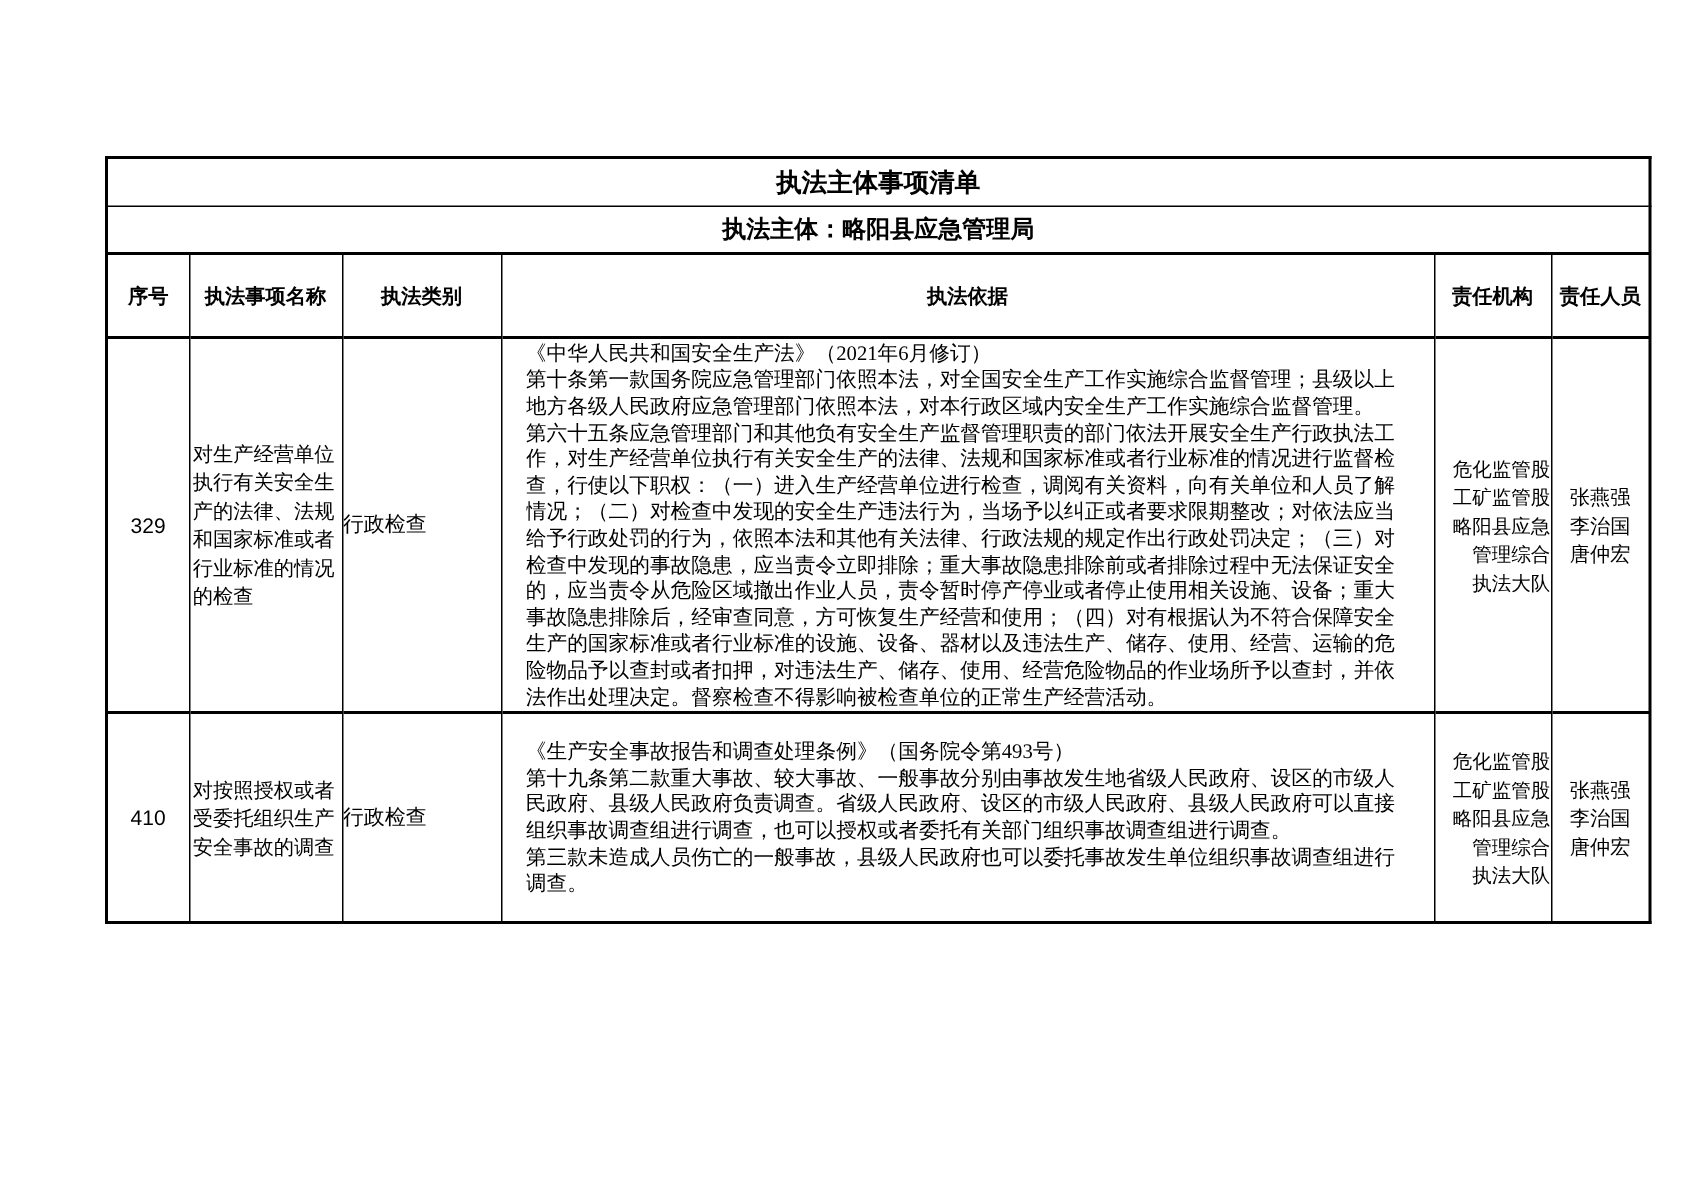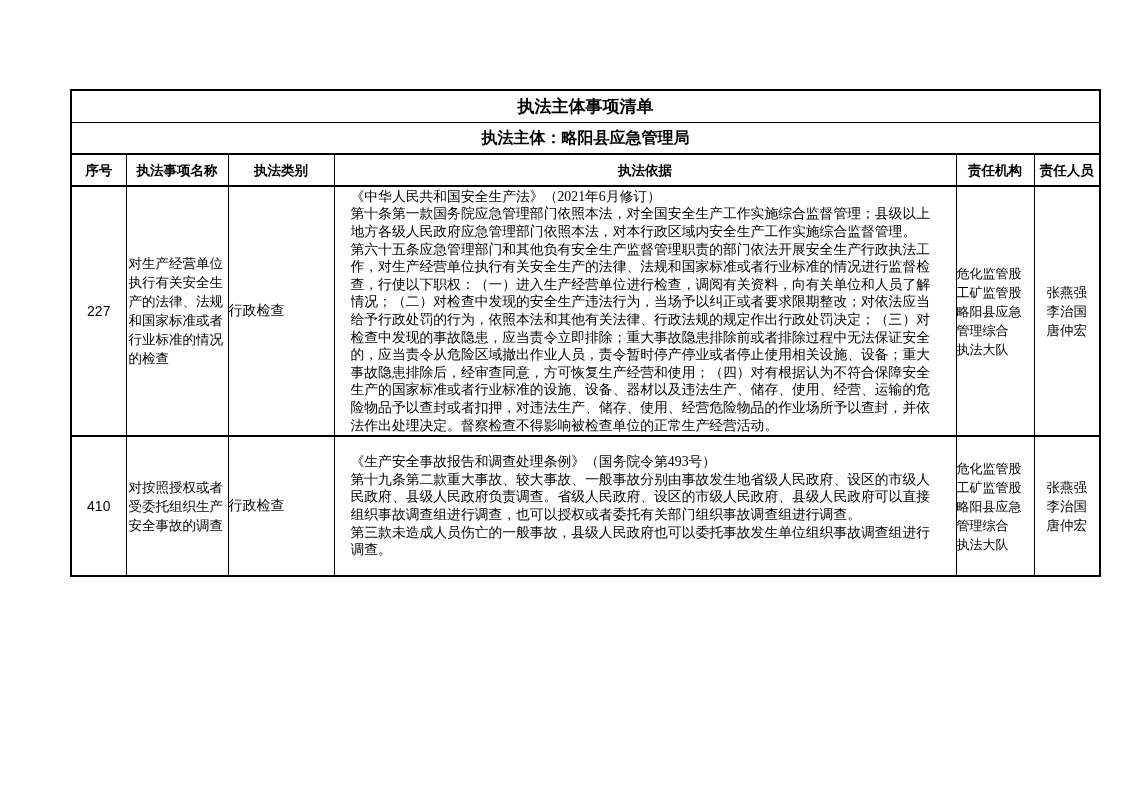--- a/index.html
+++ b/index.html
@@ -8,21 +8,21 @@
     width: 1122px;
     height: 793px;
     background: #ffffff;
     font-family: "Liberation Serif", serif;
     color: #000000;
     overflow: hidden;
   }
   table.doc-table {
     position: absolute;
     left: 70px;
-    top: 89px;
+    top: 104px;
     width: 1029px;
     border-collapse: collapse;
     table-layout: fixed;
     border: 2px solid #000;
   }
   .doc-table td, .doc-table th {
     border: 1px solid #000;
     vertical-align: middle;
     padding: 0;
     overflow: hidden;
@@ -44,21 +44,21 @@
     border-bottom: 2px solid #000;
   }
   tr.header-row th {
     height: 30px;
     text-align: center;
     font-family: "Liberation Sans", sans-serif;
     font-weight: bold;
     font-size: 13.5px;
     line-height: 15px;
     border-bottom: 2px solid #000;
-    padding: 0 4px;
+    padding: 12px 4px;
   }
   tr.data-row-269 { height: 250px; }
   tr.data-row-269 td { border-bottom: 2px solid #000; }
   tr.data-row-270 { height: 134px; }
   td.seq-cell {
     text-align: center;
     font-family: "Liberation Sans", sans-serif;
     font-size: 14px;
   }
   td.name-cell {
@@ -79,21 +79,21 @@
   }
   .basis-clamp {
     display: flex;
     align-items: center;
     overflow: hidden;
   }
   .basis-clamp-269 { height: 248px; }
   .basis-clamp-270 { height: 138px; }
   .pre { white-space: pre-line; }
   td.org-cell {
-    text-align: left;
+    text-align: right;
     font-size: 13px;
     line-height: 19px;
   }
   td.person-cell {
     text-align: center;
     font-size: 13.5px;
     line-height: 19px;
   }
 </style>
 </head>
@@ -118,21 +118,21 @@
       </tr>
       <tr class="header-row">
         <th>序号</th>
         <th>执法事项名称</th>
         <th>执法类别</th>
         <th>执法依据</th>
         <th>责任机构</th>
         <th>责任人员</th>
       </tr>
       <tr class="data-row-269">
-        <td class="seq-cell">227</td>
+        <td class="seq-cell">329</td>
         <td class="name-cell">对生产经营单位执行有关安全生产的法律、法规和国家标准或者行业标准的情况的检查</td>
         <td class="category-cell">行政检查</td>
         <td class="basis-cell">
           <div class="basis-clamp basis-clamp-269">
             <div class="pre">《中华人民共和国安全生产法》（2021年6月修订）
 第十条第一款国务院应急管理部门依照本法，对全国安全生产工作实施综合监督管理；县级以上地方各级人民政府应急管理部门依照本法，对本行政区域内安全生产工作实施综合监督管理。
 第六十五条应急管理部门和其他负有安全生产监督管理职责的部门依法开展安全生产行政执法工作，对生产经营单位执行有关安全生产的法律、法规和国家标准或者行业标准的情况进行监督检查，行使以下职权：（一）进入生产经营单位进行检查，调阅有关资料，向有关单位和人员了解情况；（二）对检查中发现的安全生产违法行为，当场予以纠正或者要求限期整改；对依法应当给予行政处罚的行为，依照本法和其他有关法律、行政法规的规定作出行政处罚决定；（三）对检查中发现的事故隐患，应当责令立即排除；重大事故隐患排除前或者排除过程中无法保证安全的，应当责令从危险区域撤出作业人员，责令暂时停产停业或者停止使用相关设施、设备；重大事故隐患排除后，经审查同意，方可恢复生产经营和使用；（四）对有根据认为不符合保障安全生产的国家标准或者行业标准的设施、设备、器材以及违法生产、储存、使用、经营、运输的危险物品予以查封或者扣押，对违法生产、储存、使用、经营危险物品的作业场所予以查封，并依法作出处理决定。督察检查不得影响被检查单位的正常生产经营活动。</div>
           </div>
         </td>
         <td class="org-cell pre">危化监管股

